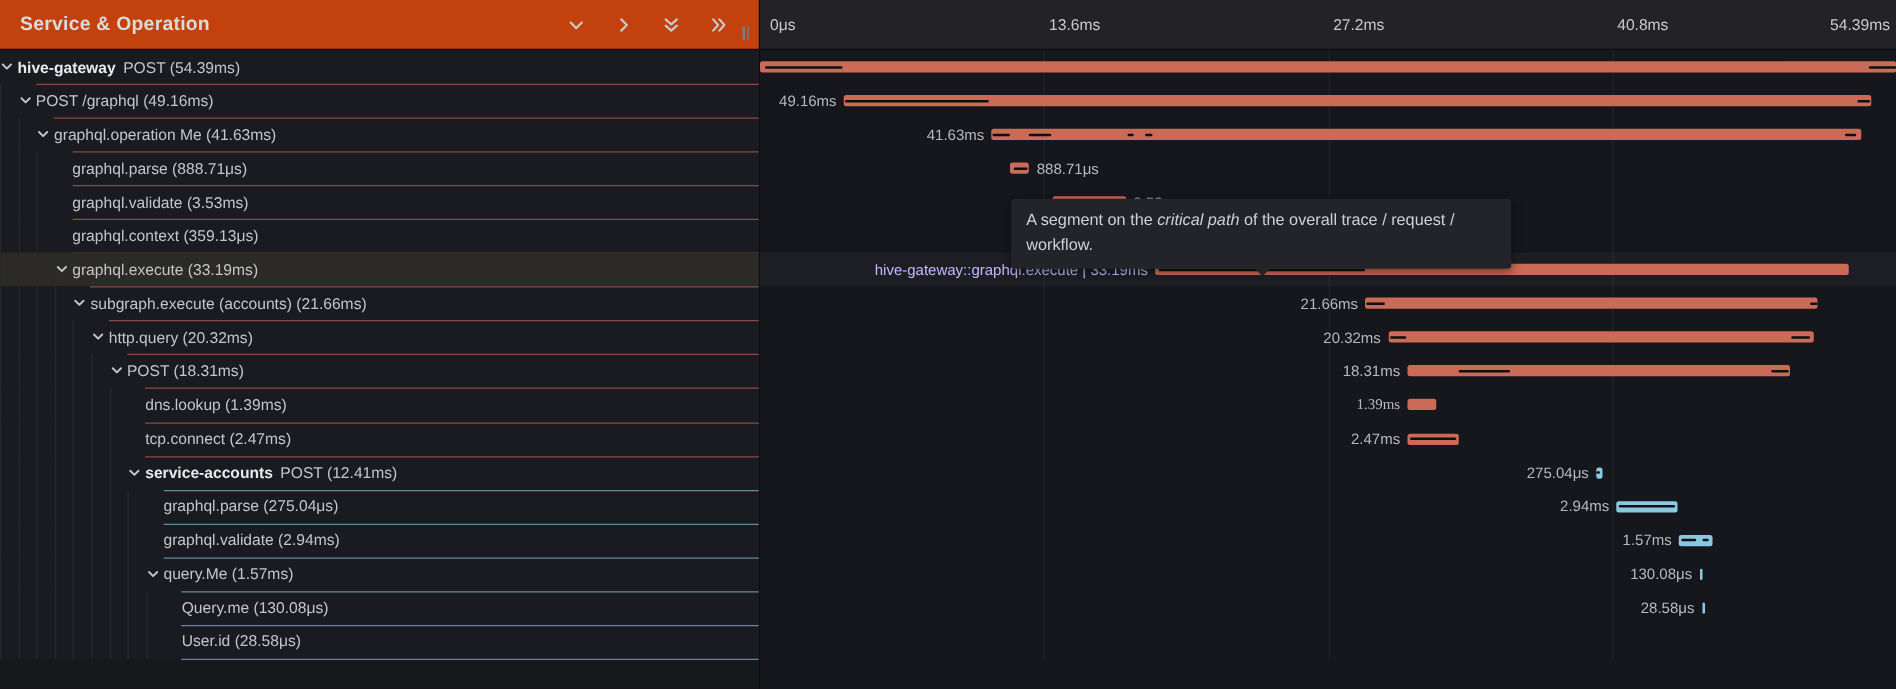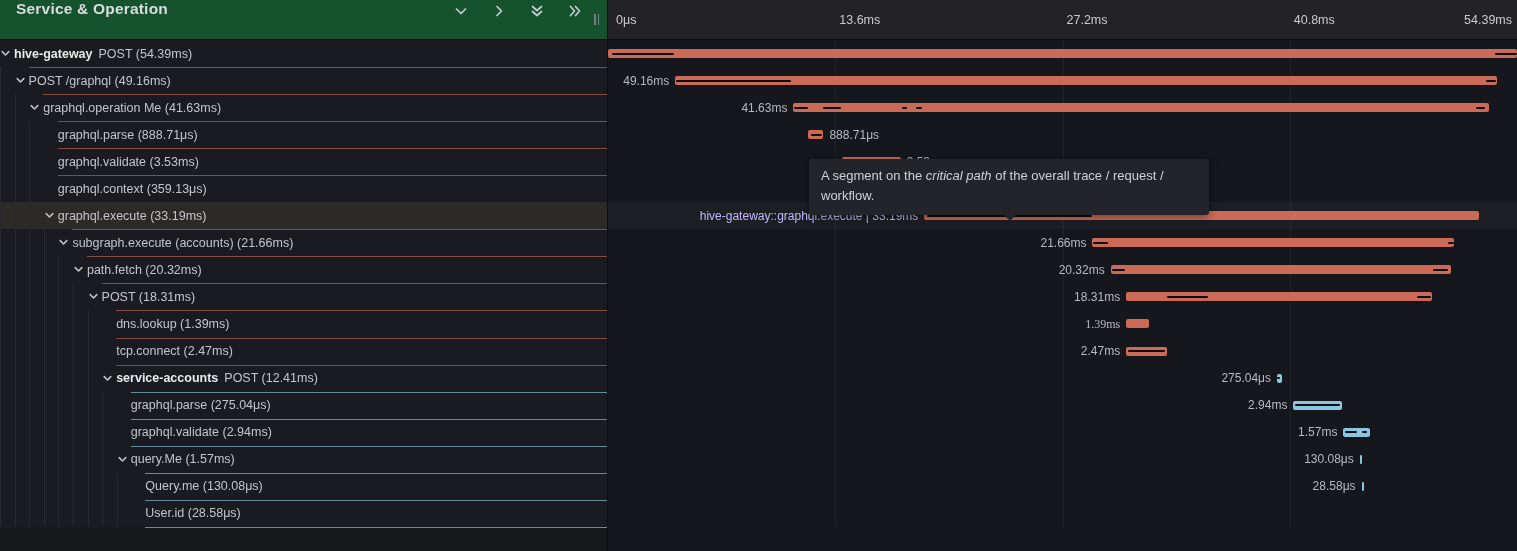--- a/index.html
+++ b/index.html
@@ -8,22 +8,22 @@
     background:#16171c;
     font-family:"Liberation Sans", sans-serif;
     color:#c4c5c8;
     -webkit-font-smoothing:antialiased;
   }
   .trace-view { display:flex; width:1517px; height:551px; }
 
   
   .left-panel { width:608px; flex:0 0 608px; background:#17181c; border-right:1px solid #0c0d10; }
   .left-header {
-    height:40px; background:#14532d; border-bottom:1px solid #0c0d10;
-    display:flex; align-items:flex-start; padding:0 8px 0 16px;
+    height:40px; background:#c2410c; border-bottom:1px solid #0c0d10;
+    display:flex; align-items:center; padding:0 8px 0 16px;
   }
   .left-title { font-size:15.5px; font-weight:700; color:#dadbdd; letter-spacing:.2px; flex:0 0 auto; }
   .hdr-icons { margin-left:auto; display:flex; align-items:center; gap:16px; }
   .hdr-icon { width:22px; height:22px; display:flex; align-items:center; justify-content:center; cursor:pointer; color:#c9cacc; }
   .hdr-icon svg { display:block; }
   .resize-handle { margin-left:8px; margin-top:14px; display:flex; gap:2px; cursor:col-resize; }
   .resize-handle i { display:block; width:1.5px; height:11px; background:#7a7c82; }
 
   .rows { background:#1a1b20; }
   .row-l {
@@ -192,21 +192,21 @@
           <span class="guide"></span>
           <span class="guide"></span>
           <span class="guide"></span>
           <span class="guide"></span>
           <span class="guide"></span>
           <span class="chev-slot">
             <svg width="11" height="11" viewBox="0 0 10 10">
               <path d="M2 3.3L5 6.3 8 3.3" fill="none" stroke="#c4c5c8" stroke-width="1.4" stroke-linecap="round" stroke-linejoin="round"></path>
             </svg>
           </span>
-          <span>path.fetch (20.32ms)</span>
+          <span>http.query (20.32ms)</span>
           <span class="border" style="background: rgba(203, 106, 86, 0.62); left: 101.6px;"></span>
         </div>
         <div class="row-l">
           <span class="guide"></span>
           <span class="guide"></span>
           <span class="guide"></span>
           <span class="guide"></span>
           <span class="guide"></span>
           <span class="guide"></span>
           <span class="chev-slot">

